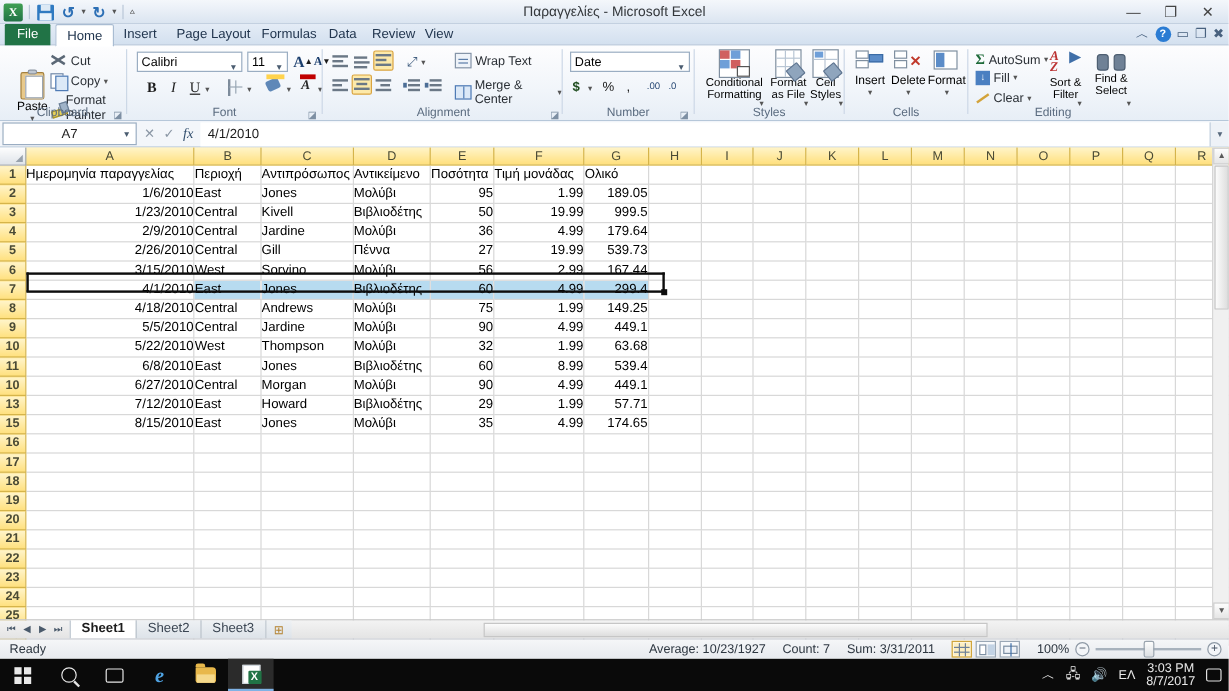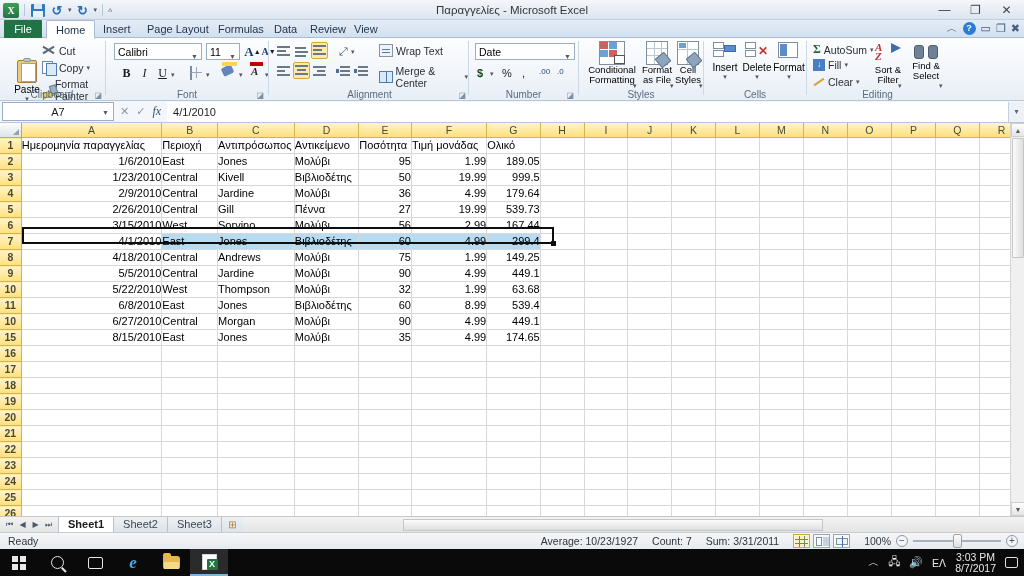--- a/index.html
+++ b/index.html
@@ -877,20 +877,41 @@
             <td class="cell" style="width: 47px;"></td>
             <td class="cell" style="width: 47px;"></td>
             <td class="cell" style="width: 47px;"></td>
             <td class="cell" style="width: 47px;"></td>
             <td class="cell" style="width: 47px;"></td>
             <td class="cell" style="width: 47px;"></td>
             <td class="cell" style="width: 47px;"></td>
             <td class="cell" style="width: 47px;"></td>
           </tr>
           <tr>
+            <th class="rowhdr">13</th>
+            <td class="cell r" style="width: 142px;">7/12/2010</td>
+            <td class="cell l" style="width: 57px;">East</td>
+            <td class="cell l" style="width: 77px;">Howard</td>
+            <td class="cell l" style="width: 65px;">Βιβλιοδέτης</td>
+            <td class="cell r" style="width: 53px;">29</td>
+            <td class="cell r" style="width: 76px;">1.99</td>
+            <td class="cell r" style="width: 55px;">57.71</td>
+            <td class="cell" style="width: 47px;"></td>
+            <td class="cell" style="width: 47px;"></td>
+            <td class="cell" style="width: 47px;"></td>
+            <td class="cell" style="width: 47px;"></td>
+            <td class="cell" style="width: 47px;"></td>
+            <td class="cell" style="width: 47px;"></td>
+            <td class="cell" style="width: 47px;"></td>
+            <td class="cell" style="width: 47px;"></td>
+            <td class="cell" style="width: 47px;"></td>
+            <td class="cell" style="width: 47px;"></td>
+            <td class="cell" style="width: 47px;"></td>
+          </tr>
+          <tr>
             <th class="rowhdr">15</th>
             <td class="cell r" style="width: 142px;">8/15/2010</td>
             <td class="cell l" style="width: 57px;">East</td>
             <td class="cell l" style="width: 77px;">Jones</td>
             <td class="cell l" style="width: 65px;">Μολύβι</td>
             <td class="cell r" style="width: 53px;">35</td>
             <td class="cell r" style="width: 76px;">4.99</td>
             <td class="cell r" style="width: 55px;">174.65</td>
             <td class="cell" style="width: 47px;"></td>
             <td class="cell" style="width: 47px;"></td>

